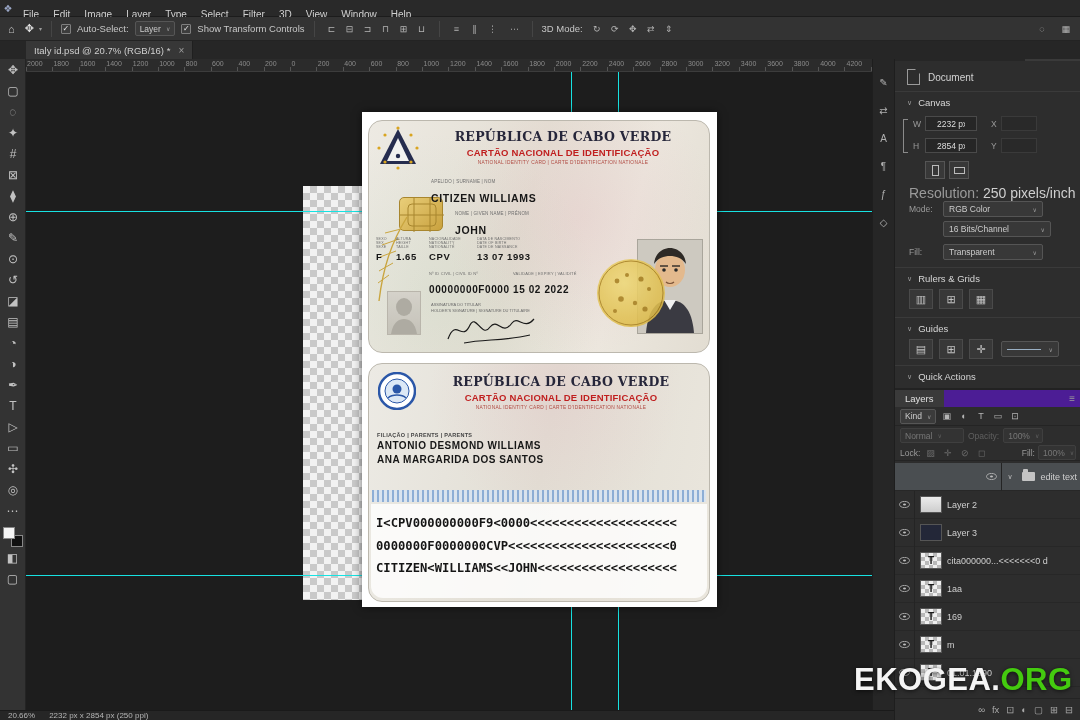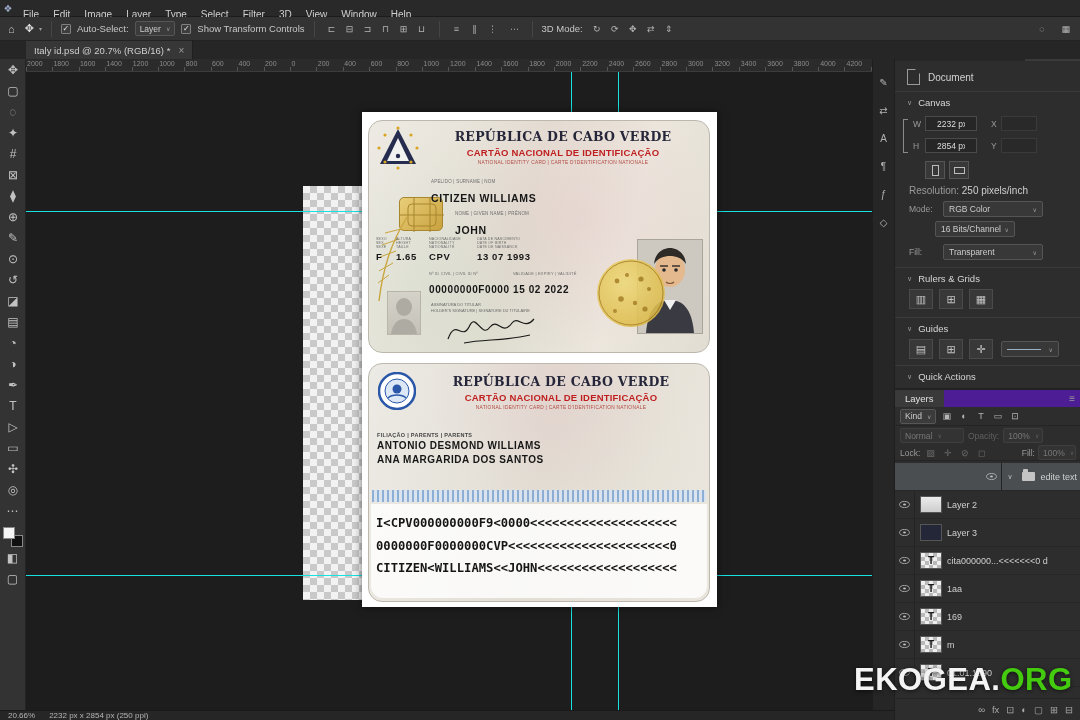--- a/index.html
+++ b/index.html
@@ -153,21 +153,21 @@
   .fieldbox { position:absolute; height:15px; background:#262626; border:1px solid #4a4a4a;
     color:#dddddd; font-size:8.5px; padding:0 11px; font-family:"Liberation Sans",sans-serif;}
   .link-bracket { position:absolute; left:8px; top:58px; height:34px; width:5px; border-left:1px solid #8a8a8a;}
   .link-bracket::before,.link-bracket::after { content:""; position:absolute; left:0; width:4px; height:1px; background:#8a8a8a;}
   .link-bracket::before { top:0;} .link-bracket::after { bottom:0;}
   .orient { position:absolute; width:20px; height:18px; border:1px solid #555; background:#383838;
     display:flex; align-items:center; justify-content:center;}
   .orient span { border:1px solid #bbb; display:block;}
   .o-port span { width:7px; height:11px;}
   .o-land span { width:11px; height:7px;}
-  .res-row { position:absolute; left:14px; top:124px; font-size:10px;}
+  .res-row { position:absolute; left:14px; top:124px; font-size:14px;}
   .res-row .lab { color:#9a9a9a;} .res-row .val { color:#cfcfcf;}
   .prop-lab { position:absolute; font-size:8.5px; color:#9a9a9a;}
   .psel { position:absolute; height:16px; display:flex; align-items:center; justify-content:space-between;
     background:#383838; border:1px solid #555; border-radius:2px; color:#cccccc; padding:0 5px; font-size:8.5px;}
   .psel .arr { font-size:6px; color:#999;}
   .sq-btn { width:24px; height:20px; background:#383838; border:1px solid #4a4a4a; color:#c0c0c0;
     font-size:11px; display:flex; align-items:center; justify-content:center;}
   .btn-row { position:absolute; display:flex; gap:6px;}
   .line-sel { position:absolute; width:58px; height:16px; background:#383838; border:1px solid #555;
     border-radius:2px; display:flex; align-items:center; justify-content:space-between; padding:0 5px;}
@@ -602,21 +602,21 @@
       <div class="res-row">
         <span class="lab">Resolution:</span>
         <span class="val">250 pixels/inch</span>
       </div>
 
       <span class="prop-lab" style="left:14px;top:143px">Mode:</span>
       <div class="psel" style="left:48px;top:140px;width:100px">
         <span>RGB Color</span>
         <span class="arr">∨</span>
       </div>
-      <div class="psel" style="left:40px;top:160px;width:80px">
+      <div class="psel" style="left:48px;top:160px;width:108px">
         <span>16 Bits/Channel</span>
         <span class="arr">∨</span>
       </div>
       <span class="prop-lab" style="left:14px;top:186px">Fill:</span>
       <div class="psel" style="left:48px;top:183px;width:100px">
         <span>Transparent</span>
         <span class="arr">∨</span>
       </div>
 
       <div class="hdiv" style="top:206px"></div>

